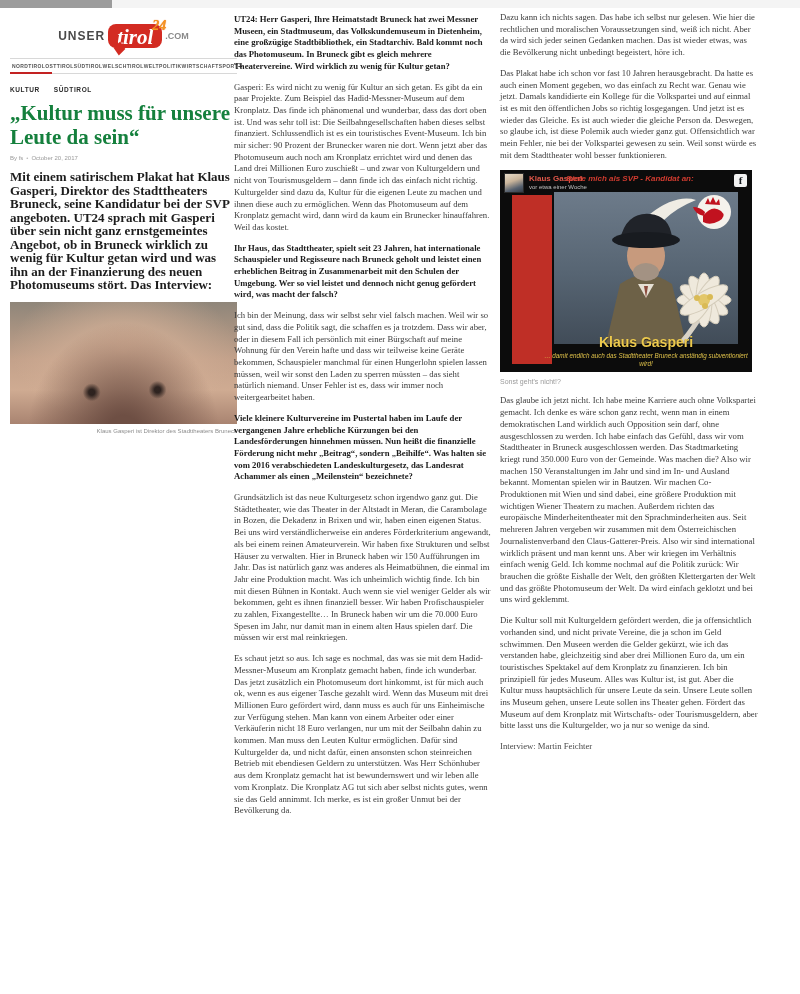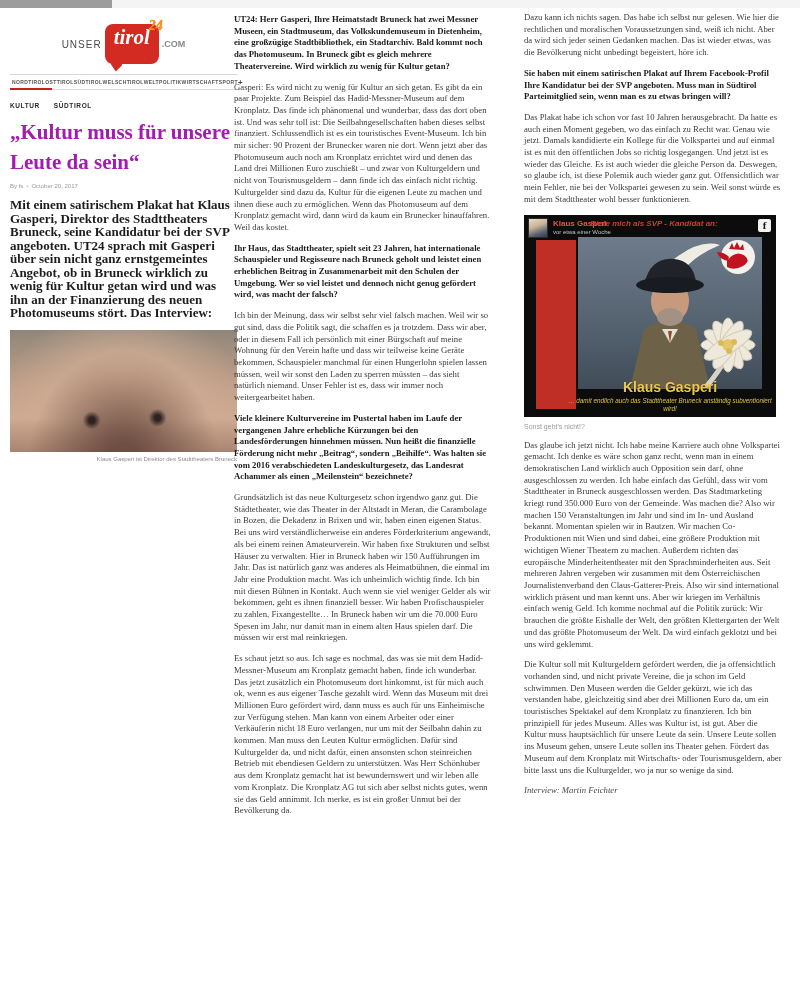--- a/index.html
+++ b/index.html
@@ -8,67 +8,67 @@
           font-family:"Liberation Serif", serif; }
 
   .top-strip { position:absolute; left:0; top:0; width:800px; height:8px; background:#f4f4f4; }
   .top-strip-dark { position:absolute; left:0; top:0; width:112px; height:8px; background:#9c9c9c; }
 
   
   .col-left { position:absolute; left:10px; top:8px; width:227px; }
 
   .logo-row { text-align:center; padding:16px 0 10px 0; cursor:pointer; }
   .logo-inner { display:inline-flex; align-items:center; gap:3px; position:relative; }
-  .logo-unser { font-family:"Liberation Sans",sans-serif; font-weight:normal; font-size:10px;
+  .logo-unser { font-family:"Liberation Sans",sans-serif; font-weight:bold; font-size:12px;
                 color:#4a4a4a; letter-spacing:1px;text-align:center; }
   .logo-bubble { position:relative; background:#d32b22; color:#fff; border-radius:8px;
-                 padding:2px 9px 16px 9px; font-family:"Liberation Serif",serif;
+                 padding:2px 9px 0 9px; font-family:"Liberation Serif",serif;
                  font-style:italic; font-weight:bold; font-size:21px; line-height:22px; }
   .logo-bubble:after { content:""; position:absolute; left:7px; bottom:-5px; width:9px; height:9px;
                  background:#d32b22; transform:rotate(55deg) skew(10deg); }
   .logo-24 { position:absolute; right:-4px; top:-9px; color:#f59422; font-size:14px;
              font-weight:bold; font-style:italic; text-shadow:0 0 1px #e4670f; }
   .logo-com { font-family:"Liberation Sans",sans-serif; font-weight:bold; font-size:9px; color:#8a8a8a; }
 
   .nav { position:relative; display:flex; justify-content:space-between; align-items:center;
          border-top:1px solid #d8d8d8; border-bottom:1px solid #d8d8d8; padding:4px 2px;
          font-family:"Liberation Sans",sans-serif; font-size:5px; font-weight:bold;
          color:#555; letter-spacing:.4px; }
   .nav span { cursor:pointer; }
   .nav .nav-plus { font-size:8px; color:#444; line-height:5px; }
   .nav-active-bar { position:absolute; left:0; bottom:-1px; width:42px; height:2px; background:#c32222; }
 
   .cats { margin-top:12px; font-family:"Liberation Sans",sans-serif; font-size:6.5px;
           font-weight:bold; color:#2b2b2b; letter-spacing:.6px; display:flex; gap:14px; }
   .cats span { cursor:pointer; }
 
-  .headline { margin-top:8px; font-size:21px; line-height:30px; font-weight:bold; color:#a21caf; }
+  .headline { margin-top:8px; font-size:21px; line-height:24px; font-weight:bold; color:#15803d; }
 
   .byline { margin-top:6px; font-family:"Liberation Sans",sans-serif; font-size:6px; color:#9a9a9a; }
   .byline .dot { margin:0 3px; color:#bbb; }
 
   .intro { margin-top:9px; font-weight:bold; font-size:13px; line-height:13.5px; color:#1d1d1d; }
 
   .photo { margin-top:10px; width:100%; height:122px;
       background:
         radial-gradient(circle at 36% 74%, rgba(35,26,24,.9) 3px, rgba(35,26,24,0) 9px),
         radial-gradient(circle at 65% 72%, rgba(35,26,24,.9) 3px, rgba(35,26,24,0) 9px),
         radial-gradient(ellipse at 50% 112%, #6e4f44 12%, rgba(110,79,68,0) 60%),
         radial-gradient(ellipse at 50% 40%, #d9b49a 0%, rgba(217,180,154,0) 70%),
         linear-gradient(180deg,#8f867a 0%,#a59180 20%,#c4a28b 48%,#cfab92 72%,#a98471 100%); }
   .photo-caption { margin-top:4px; text-align:right; font-family:"Liberation Sans",sans-serif;
                    font-size:6px; color:#8d8d8d; }
 
   
   .col-mid   { position:absolute; left:234px; top:14px; width:258px; }
-  .col-right { position:absolute; left:524px; top:12px; width:258px; }
+  .col-right { position:absolute; left:500px; top:12px; width:258px; }
   .para { font-size:8.7px; line-height:11.7px; margin-bottom:9px; }
   .q { font-weight:bold; color:#1c1c1c; }
   .a { color:#3c3c3c; }
-  .signoff { font-style:italic; color:#4a4a4a; font-size:8.7px; margin-top:4px; }
+  .signoff { color:#4a4a4a; font-size:8.7px; margin-top:4px; }
 
   
   .fbe { position:relative; width:252px; height:202px; background:#0c0c0c; margin:2px 0 6px 0;
          cursor:pointer; overflow:hidden; }
   .fbe-avatar { position:absolute; left:4px; top:3px; width:20px; height:20px;
          background:linear-gradient(160deg,#e8dcc8 0%,#c9b49a 40%,#55606e 75%,#333a44 100%);
          border:1px solid #2a2a2a; }
   .fbe-name { position:absolute; left:29px; top:4px; font-family:"Liberation Sans",sans-serif;
          font-size:8px; font-weight:bold; color:#e0584a; }
   .fbe-time { position:absolute; left:29px; top:14px; font-family:"Liberation Sans",sans-serif;
@@ -147,21 +147,20 @@
     <p class="para a">Gasperi: Es wird nicht zu wenig für Kultur an sich getan. Es gibt da ein paar Projekte. Zum Beispiel das Hadid-Messner-Museum auf dem Kronplatz. Das finde ich phänomenal und wunderbar, dass das dort oben ist. Und was sehr toll ist: Die Seilbahngesellschaften haben dieses selbst finanziert. Schlussendlich ist es ein touristisches Event-Museum. Ich bin mir sicher: 90 Prozent der Brunecker waren nie dort. Wenn jetzt aber das Photomuseum auch noch am Kronplatz errichtet wird und denen das Land drei Millionen Euro zuschießt – und zwar von Kulturgeldern und nicht von Tourismusgeldern – dann finde ich das einfach nicht richtig. Kulturgelder sind dazu da, Kultur für die eigenen Leute zu machen und ihnen diese auch zu ermöglichen. Wenn das Photomuseum auf dem Kronplatz gemacht wird, dann wird da kaum ein Brunecker hinauffahren. Weil das kostet.</p>
     <p class="para q">Ihr Haus, das Stadttheater, spielt seit 23 Jahren, hat internationale Schauspieler und Regisseure nach Bruneck geholt und leistet einen erheblichen Beitrag in Zusammenarbeit mit den Schulen der Umgebung. Wer so viel leistet und dennoch nicht genug gefördert wird, was macht der falsch?</p>
     <p class="para a">Ich bin der Meinung, dass wir selbst sehr viel falsch machen. Weil wir so gut sind, dass die Politik sagt, die schaffen es ja trotzdem. Dass wir aber, oder in diesem Fall ich persönlich mit einer Bürgschaft auf meine Wohnung für den Verein hafte und dass wir teilweise keine Geräte bekommen, Schauspieler manchmal für einen Hungerlohn spielen lassen müssen, weil wir sonst den Laden zu sperren müssten – das sieht natürlich niemand. Unser Fehler ist es, dass wir immer noch weitergearbeitet haben.</p>
     <p class="para q">Viele kleinere Kulturvereine im Pustertal haben im Laufe der vergangenen Jahre erhebliche Kürzungen bei den Landesförderungen hinnehmen müssen. Nun heißt die finanzielle Förderung nicht mehr „Beitrag“, sondern „Beihilfe“. Was halten sie vom 2016 verabschiedeten Landeskulturgesetz, das Landesrat Achammer als einen „Meilenstein“ bezeichnete?</p>
     <p class="para a">Grundsätzlich ist das neue Kulturgesetz schon irgendwo ganz gut. Die Städtetheater, wie das Theater in der Altstadt in Meran, die Carambolage in Bozen, die Dekadenz in Brixen und wir, haben einen eigenen Status. Bei uns wird verständlicherweise ein anderes Förderkriterium angewandt, als bei einem reinen Amateurverein. Wir haben fixe Strukturen und selbst Häuser zu verwalten. Hier in Bruneck haben wir 150 Aufführungen im Jahr. Das ist natürlich ganz was anderes als Heimatbühnen, die einmal im Jahr eine Produktion macht. Was ich unheimlich wichtig finde. Ich bin mit diesen Bühnen in Kontakt. Auch wenn sie viel weniger Gelder als wir bekommen, geht es ihnen finanziell besser. Wir haben Profischauspieler zu zahlen, Fixangestellte… In Bruneck haben wir um die 70.000 Euro Spesen im Jahr, nur damit man in einem alten Haus spielen darf. Die müssen wir erst mal reinkriegen.</p>
     <p class="para a">Es schaut jetzt so aus. Ich sage es nochmal, das was sie mit dem Hadid-Messner-Museum am Kronplatz gemacht haben, finde ich wunderbar. Das jetzt zusätzlich ein Photomuseum dort hinkommt, ist für mich auch ok, wenn es aus eigener Tasche gezahlt wird. Wenn das Museum mit drei Millionen Euro gefördert wird, dann muss es auch für uns Einheimische zur Verfügung stehen. Man kann von einem Arbeiter oder einer Verkäuferin nicht 18 Euro verlangen, nur um mit der Seilbahn dahin zu kommen. Man muss den Leuten Kultur ermöglichen. Dafür sind Kulturgelder da, und nicht dafür, einen ansonsten schon steinreichen Betrieb mit ebendiesen Geldern zu unterstützen. Was Herr Schönhuber aus dem Kronplatz gemacht hat ist bewundernswert und wir leben alle vom Kronplatz. Die Kronplatz AG tut sich aber selbst nichts gutes, wenn sie das Geld annimmt. Ich merke, es ist ein großer Unmut bei der Bevölkerung da.</p>
   </div>
 
   <div class="col-right">
     <p class="para a">Dazu kann ich nichts sagen. Das habe ich selbst nur gelesen. Wie hier die rechtlichen und moralischen Voraussetzungen sind, weiß ich nicht. Aber da wird sich jeder seinen Gedanken machen. Das ist wieder etwas, was die Bevölkerung nicht unbedingt begeistert, höre ich.</p>
-    <p class="para q">Sie haben mit einem satirischen Plakat auf Ihrem Facebook-Profil Ihre Kandidatur bei der SVP angeboten. Muss man in Südtirol Parteimitglied sein, wenn man es zu etwas bringen will?</p>
     <p class="para a">Das Plakat habe ich schon vor fast 10 Jahren herausgebracht. Da hatte es auch einen Moment gegeben, wo das einfach zu Recht war. Genau wie jetzt. Damals kandidierte ein Kollege für die Volkspartei und auf einmal ist es mit den öffentlichen Jobs so richtig losgegangen. Und jetzt ist es wieder das Gleiche. Es ist auch wieder die gleiche Person da. Deswegen, so glaube ich, ist diese Polemik auch wieder ganz gut. Offensichtlich war mein Fehler, nie bei der Volkspartei gewesen zu sein. Weil sonst würde es mit dem Stadttheater wohl besser funktionieren.</p>
 
     <div class="fbe">
       <div class="fbe-avatar"></div>
       <div class="fbe-name">Klaus Gasperi</div>
       <div class="fbe-time">vor etwa einer Woche</div>
       <div class="fbe-banner">Biete mich als SVP - Kandidat an:</div>
       <div class="fbe-fbicon">f</div>
       <div class="fbe-redstripe"></div>
       <div class="fbe-poster">

